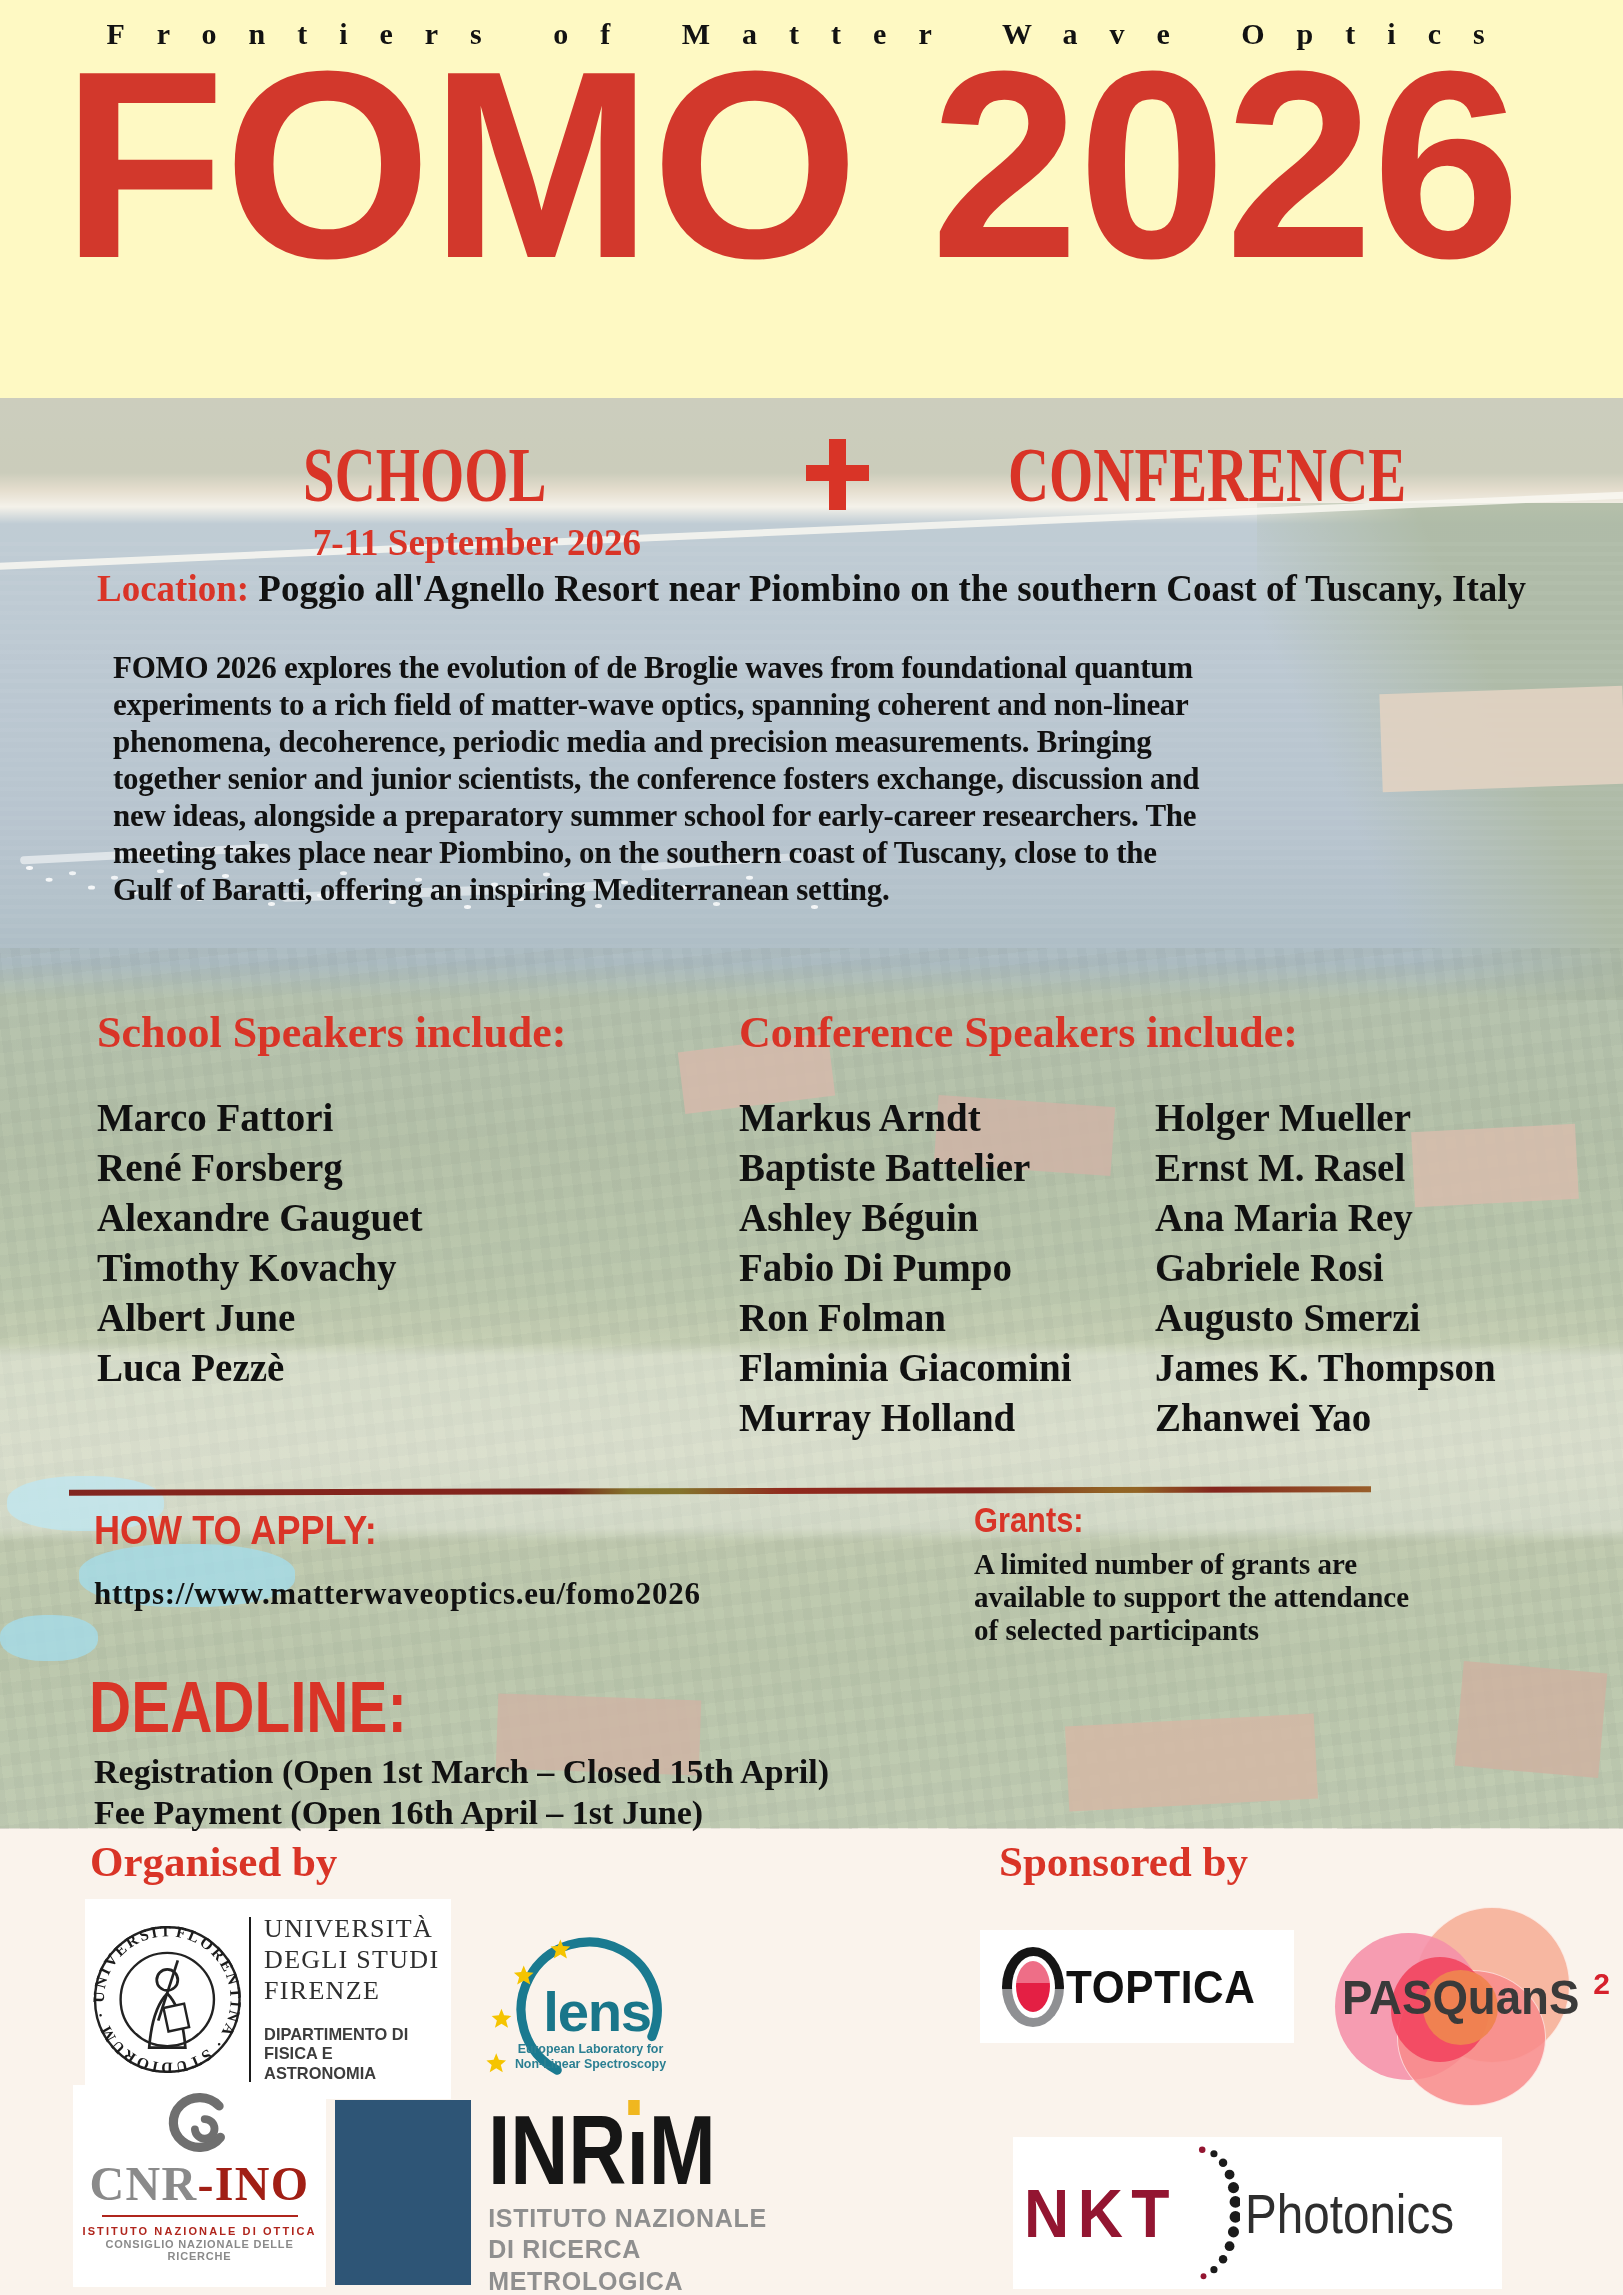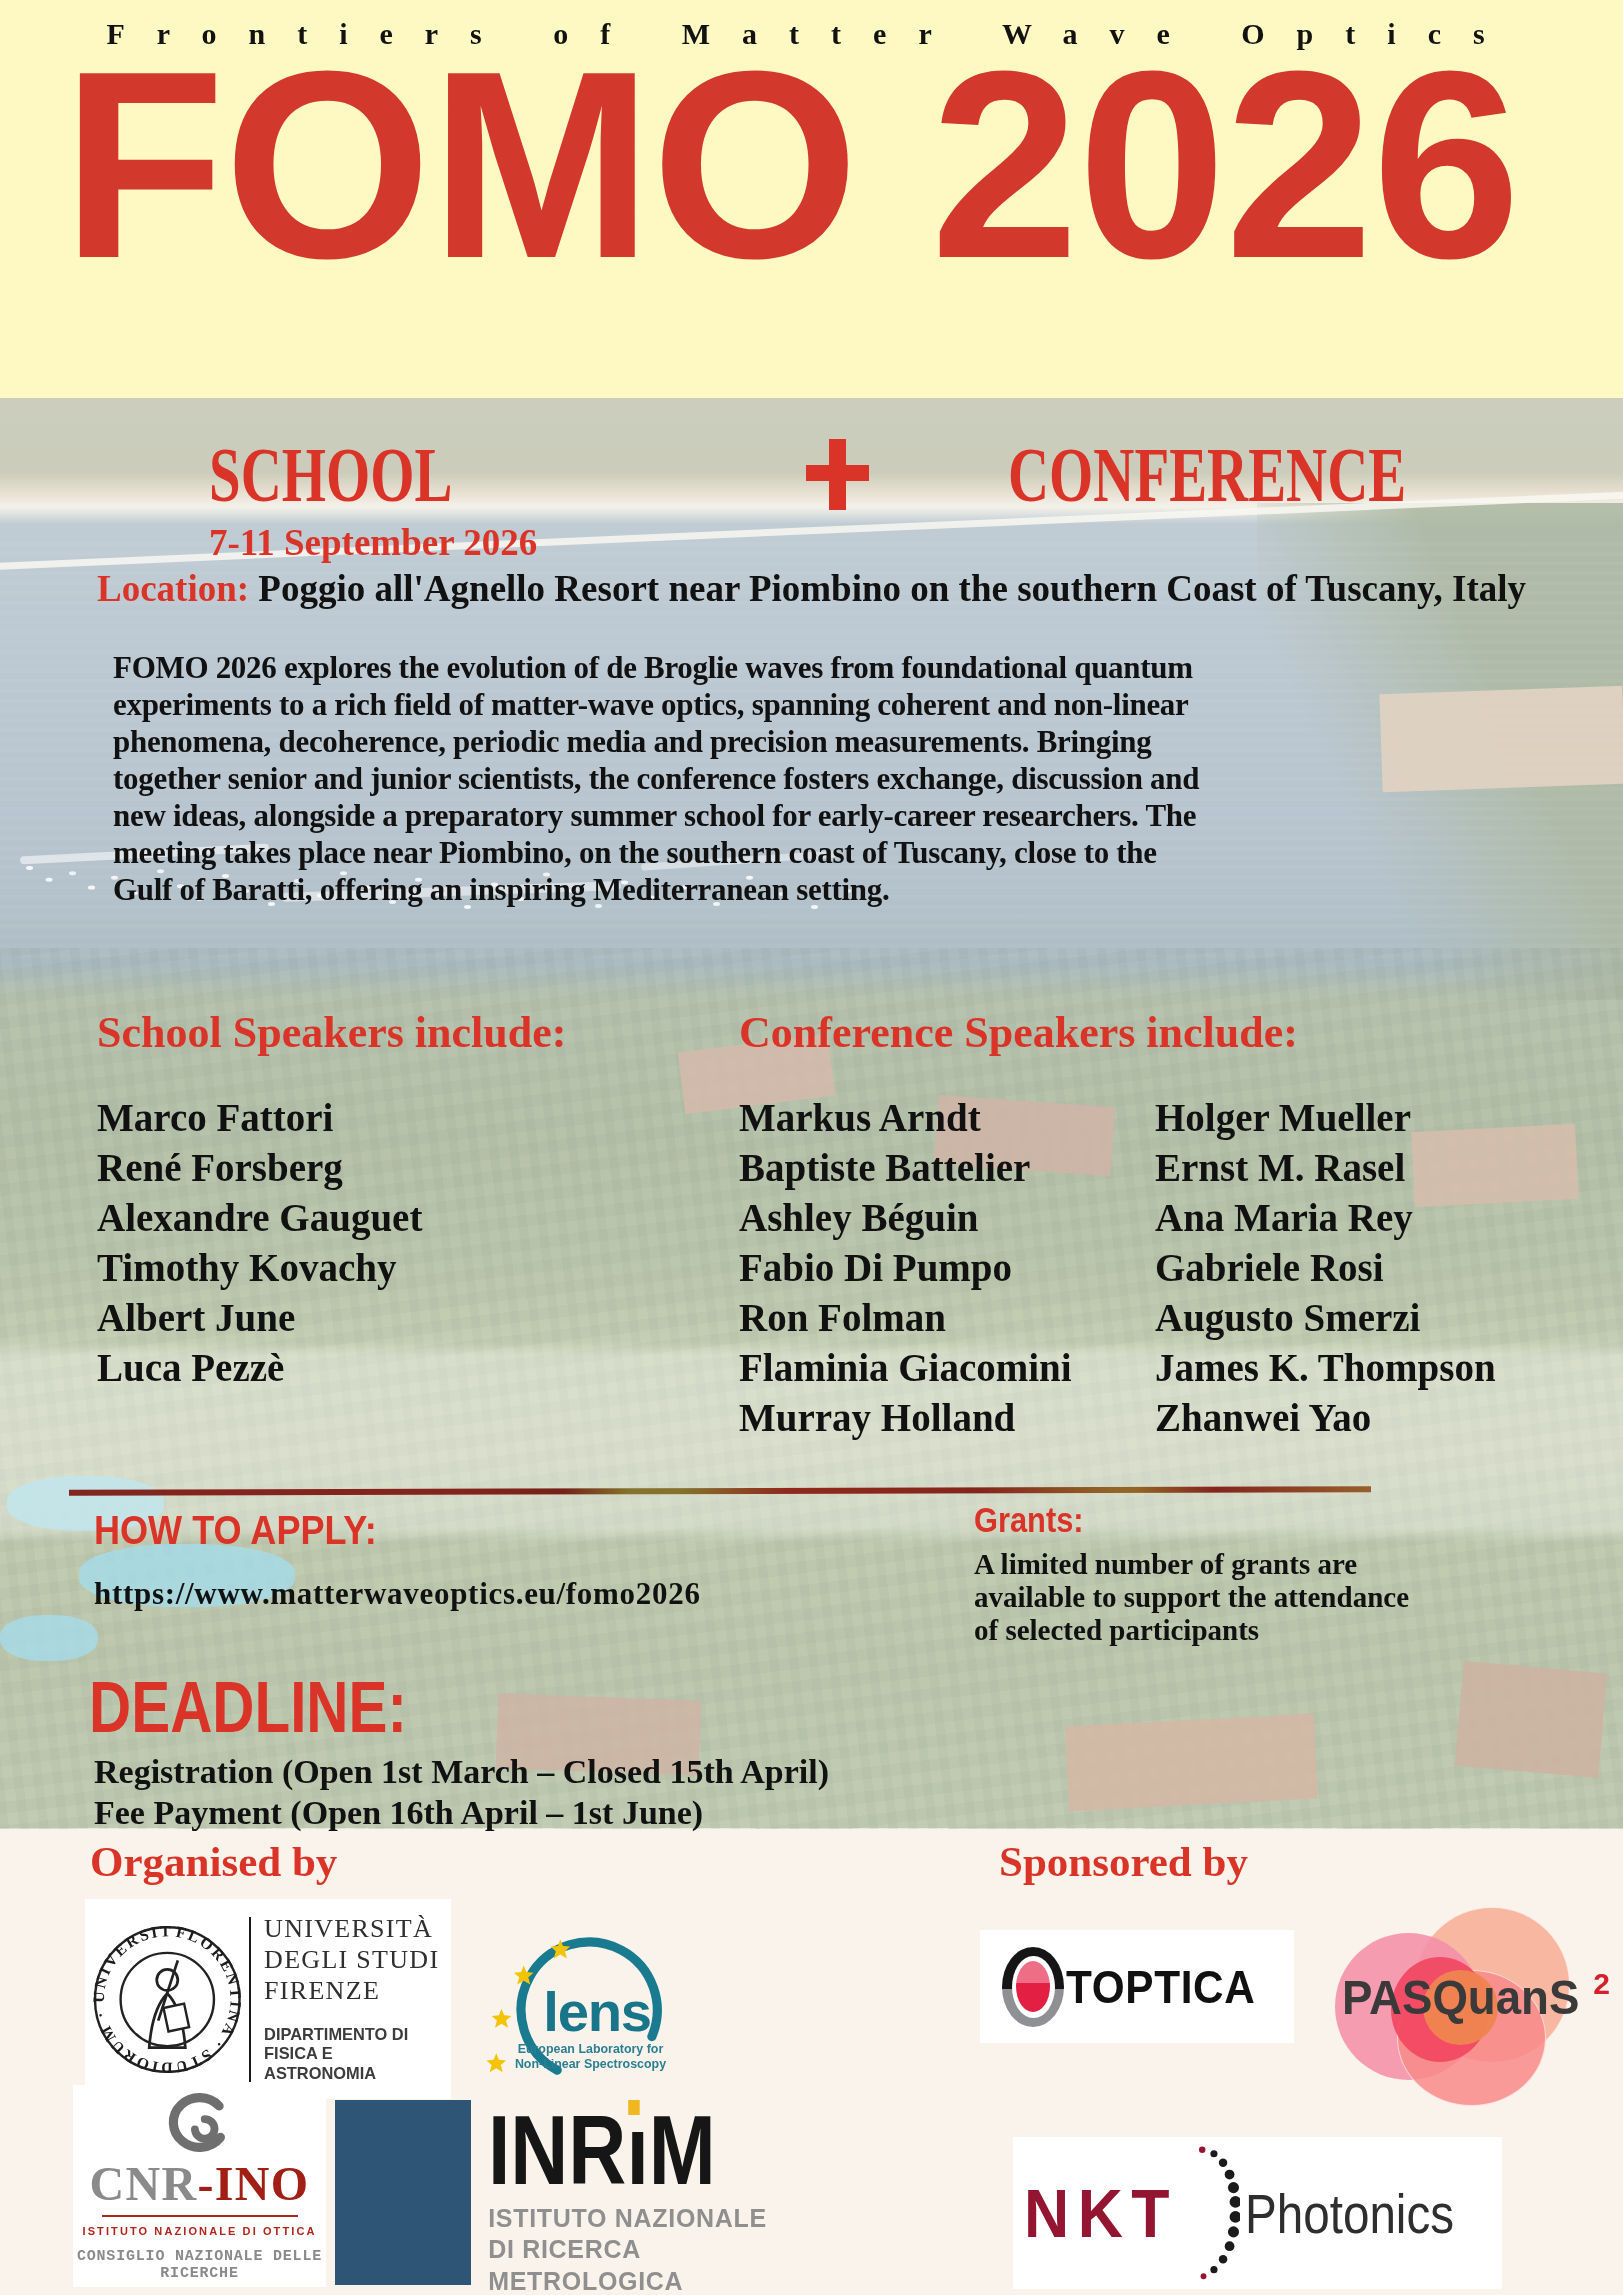--- a/index.html
+++ b/index.html
@@ -69,21 +69,21 @@
   .building{left:1381px;top:292px;width:243px;height:98px;background:#cbb094;transform:rotate(-2deg);opacity:.9;}
   .roof2{left:681px;top:645px;width:151px;height:62px;background:#b5846a;transform:rotate(-7deg);}
   .roof3{left:936px;top:703px;width:177px;height:69px;background:#aa7a61;transform:rotate(4deg);}
   .roof4{left:1413px;top:730px;width:164px;height:75px;background:#b98a6d;transform:rotate(-3deg);}
   .roof5{left:497px;top:1299px;width:203px;height:75px;background:#a97a5e;transform:rotate(2deg);}
   .roof6{left:1067px;top:1322px;width:249px;height:85px;background:#b3815f;transform:rotate(-3deg);}
   .roof7{left:1459px;top:1269px;width:144px;height:105px;background:#a87758;transform:rotate(5deg);}
 
   .ptxt{position:absolute;z-index:3;}
 
-  .event-block{text-align:left;}
+  .event-block{text-align:right;}
   .event-title{font-size:79px;line-height:1;color:#d93427;}
   .event-date{font-size:37px;margin-top:6.5px;color:#d93427;}
   .plus{left:806px;top:41px;width:63px;height:71px;}
   .plus .v{position:absolute;left:23px;top:0;width:17px;height:71px;background:#d93427;}
   .plus .h{position:absolute;left:0;top:26px;width:63px;height:15.7px;background:#d93427;}
 
   .location{left:97px;top:169px;font-size:37px;}
   .intro{left:113px;top:251px;width:1453px;font-size:31px;line-height:37px;letter-spacing:-0.3px;}
 
   .spk-head{font-size:44px;color:#d93427;text-align:right;}
@@ -111,21 +111,21 @@
   .unifi-dept{font-family:"Liberation Sans",sans-serif;font-weight:700;font-size:16.4px;line-height:1.2;color:#3c3c3c;margin-top:18.3px;}
 
   .lens{left:483px;top:97px;width:194px;height:178px;}
 
   .cnr{left:73px;top:257px;width:253px;height:202px;text-align:center;padding-top:3.9px;box-sizing:border-box;}
   .cnr-name{font-size:48px;letter-spacing:1.3px;line-height:1;margin-top:1.3px;}
   .cnr-name .g{color:#8a8a8a;}
   .cnr-name .r{color:#a11f15;}
   .cnr-rule{width:196px;height:2px;background:#b0251c;margin:6.5px auto 7.9px auto;}
   .cnr-sub1{font-family:"Liberation Sans",sans-serif;font-weight:700;font-size:11px;letter-spacing:2.1px;color:#b0251c;}
-  .cnr-sub2{font-family:Liberation Mono, monospace;font-weight:700;font-size:15px;letter-spacing:0.8px;color:#8a8a8a;margin-top:11px;}
+  .cnr-sub2{font-family:Liberation Sans, sans-serif;font-weight:700;font-size:11px;letter-spacing:0.8px;color:#8a8a8a;margin-top:1px;}
 
   .inrim{left:335px;top:272px;width:471px;height:185px;display:flex;}
   .inrim-rect{width:152px;height:185px;background:#2e5576;}
   .inrim-right{margin-left:17px;padding-top:1.3px;}
   .inrim-name{font-family:"Liberation Sans",sans-serif;font-weight:700;font-size:98px;line-height:1;color:#161616;}
   .inrim-i{position:relative;}
   .inrim-dot{position:absolute;left:2px;top:5.2px;width:14.4px;height:14.4px;background:#f0b71f;}
   .inrim-cap{font-family:"Liberation Sans",sans-serif;font-weight:600;font-size:25px;line-height:1.25;letter-spacing:0.7px;color:#8f8f8f;margin-top:3.9px;}
 
   .toptica{left:980px;top:102px;width:314px;height:113px;display:flex;align-items:center;justify-content:center;gap:2px;}

